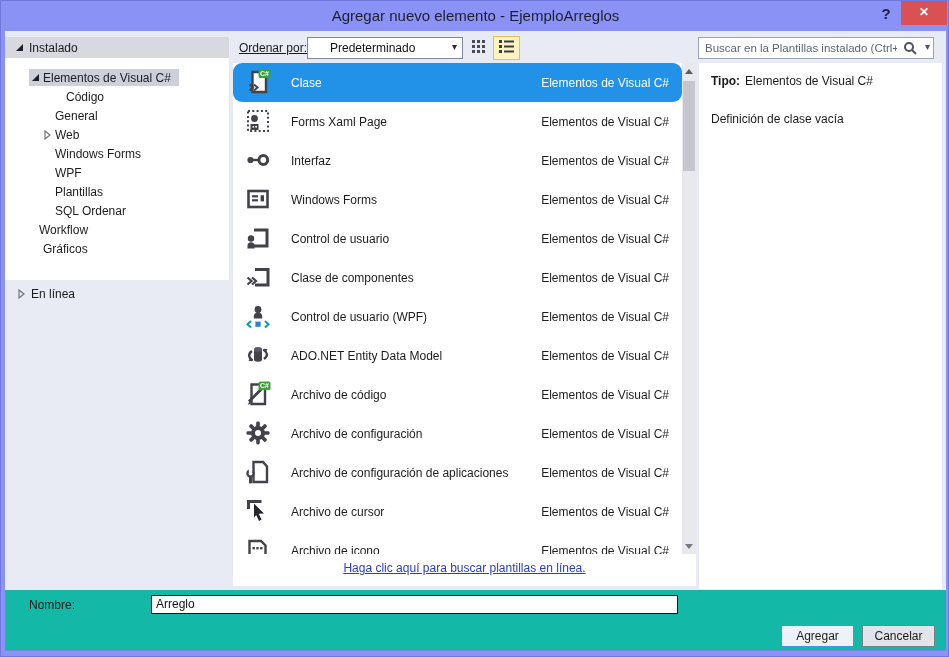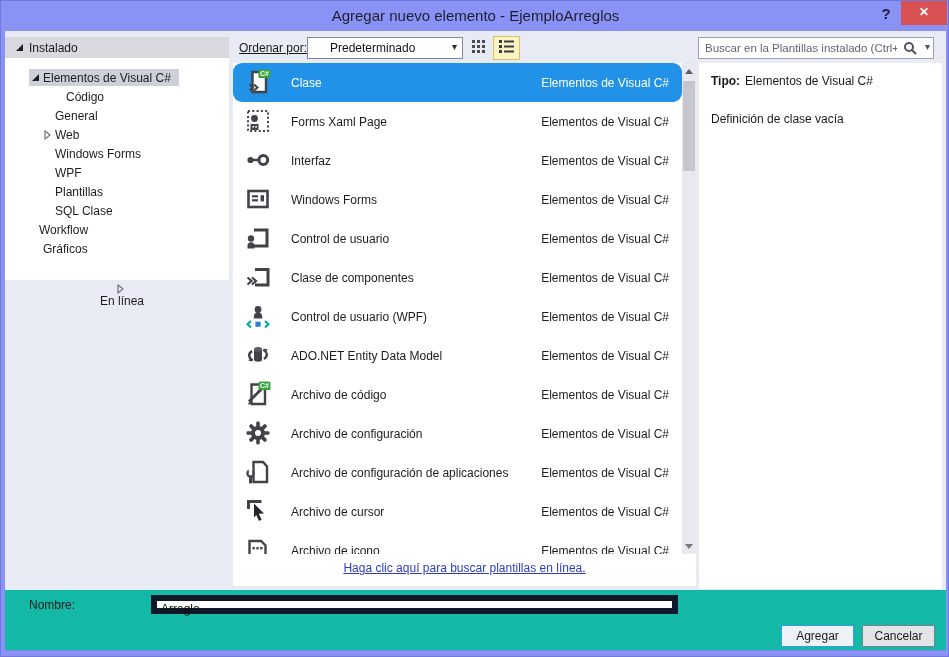--- a/index.html
+++ b/index.html
@@ -26,21 +26,21 @@
                display:flex; align-items:center; padding-left:8px; font-size:12px; color:#1a1a1a; }
   .sb-header .arr { width:12px; display:inline-flex; justify-content:center; margin-right:4px; }
   .sb-tree { position:absolute; left:0; top:27px; width:224px; height:222px; background:#fff;
              padding-top:10px; overflow:hidden; }
   .tree-row { height:19px; display:flex; align-items:center; font-size:12px; color:#1c1c1c; }
   .tree-row .arr { width:12px; display:inline-flex; justify-content:center; flex:0 0 12px; }
   .tree-row .hl { display:inline-flex; align-items:center; height:17px; padding:0 8px 0 0; }
   .tree-row .hl.sel { background:#cdd0d8; }
   .tree-row .lbl { padding-left:2px; white-space:nowrap; }
   .sb-online { position:absolute; left:0; top:253px; width:224px; height:20px; display:flex;
-               align-items:center; padding-left:10px; font-size:12px; color:#1c1c1c;flex-direction:column; }
+               align-items:center; padding-left:10px; font-size:12px; color:#1c1c1c; }
   .sb-online .arr { width:12px; display:inline-flex; justify-content:center; margin-right:4px; }
 
   
   .sort-label { position:absolute; left:234px; top:6px; height:22px; display:flex; align-items:center;
                 font-size:12px; color:#1a1a1a;text-decoration:underline; }
   .combo { position:absolute; left:302px; top:6px; width:156px; height:22px; background:#fff;
            border:1px solid #7e89a0; font-size:12px; color:#111; display:flex; align-items:center;
            padding-left:22px; }
   .combo .caret { position:absolute; right:5px; top:3px; font-size:10px; color:#2a2a30; }
   .viewbtn { position:absolute; display:flex; align-items:center; justify-content:center; }
@@ -79,21 +79,21 @@
   .infopanel { position:absolute; left:694px; top:32px; width:243px; height:526px; background:#fff;
                padding:11px 12px; font-size:12px; color:#1b1b1b; }
   .infopanel .line1 { margin-bottom:24px; }
   .infopanel .b { font-weight:bold; margin-right:5px; }
 
   
   .bottombar { position:absolute; left:0; top:559px; width:941px; height:61px; background:#14b8a6;
                border-bottom:1px solid #7d86e0; }
   .name-label { position:absolute; left:24px; top:8px; font-size:12px; color:#1a1a1a; }
   .name-input { position:absolute; left:146px; top:5px; width:527px; height:19px; background:#fff;
-                border:6px solid #0f172a; font-size:12px; color:#111; line-height:17px; padding-left:4px; }
+                border:1px solid #0f172a; font-size:12px; color:#111; line-height:17px; padding-left:4px; }
   .btn { position:absolute; top:35px; width:73px; height:22px; font-size:12px; color:#1b1b1b;
          display:flex; align-items:center; justify-content:center;
          font-family:"Liberation Sans", sans-serif; }
   .btn.primary { left:776px; background:#eef1f7; border:1px solid #3c98e8; }
   .btn.normal  { left:857px; background:#e2e4e9; border:1px solid #7a7f88; }
 </style>
 </head>
 <body>
 
 <div id="dlg">
@@ -163,21 +163,21 @@
         </div>
         <div class="tree-row" style="padding-left: 36px;">
           <span class="hl">
             <span class="arr"></span>
             <span class="lbl">Plantillas</span>
           </span>
         </div>
         <div class="tree-row" style="padding-left: 36px;">
           <span class="hl">
             <span class="arr"></span>
-            <span class="lbl">SQL Clase</span>
+            <span class="lbl">SQL Ordenar</span>
           </span>
         </div>
         <div class="tree-row" style="padding-left: 20px;">
           <span class="hl">
             <span class="arr"></span>
             <span class="lbl">Workflow</span>
           </span>
         </div>
         <div class="tree-row" style="padding-left: 24px;">
           <span class="hl">

